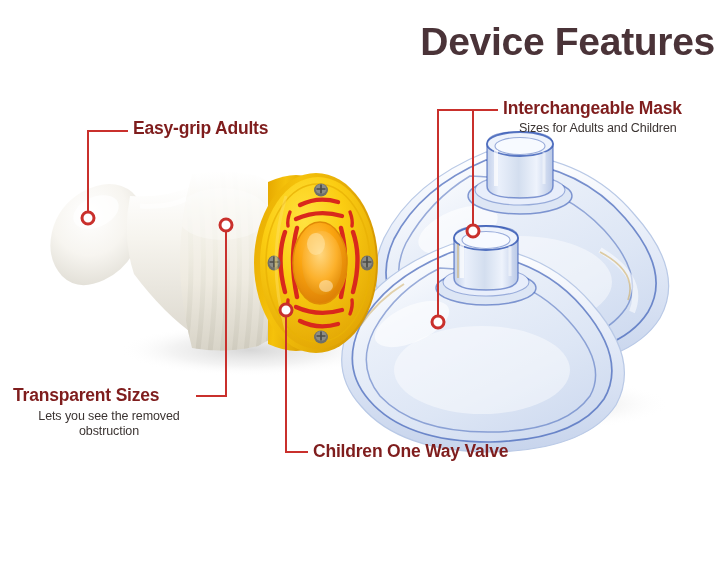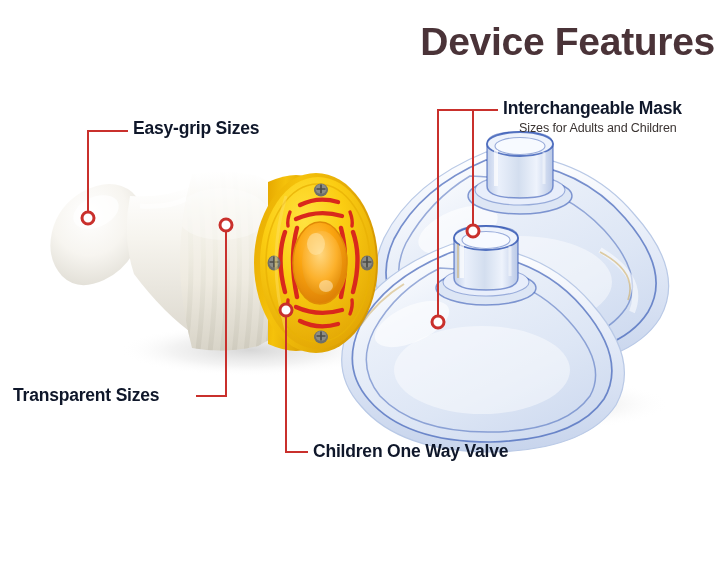--- a/index.html
+++ b/index.html
@@ -29,21 +29,21 @@
     font-weight: bold;
     letter-spacing: -0.3px;
     color: #4a3338;
   }
 
   
   .callout-title {
     position: absolute;
     font-size: 17.5px;
     font-weight: bold;
-    color: #0f172a;
+    color: #7f1d1d;
     white-space: nowrap;
     letter-spacing: -0.2px;
   }
   .callout-sub {
     position: absolute;
     font-size: 12.5px;
     font-weight: normal;
     color: #3b3432;
     line-height: 1.22;
     letter-spacing: -0.1px;
@@ -291,23 +291,24 @@
 
       <path d="M286 316 L286 452 L308 452"></path>
       <circle cx="286" cy="310" r="6" fill="#ffffff" stroke="#c9302c" stroke-width="3"></circle>
     </g>
   </svg>
 
   <div class="layer layer-text">
 
     <div class="page-title">Device Features</div>
 
-    <div class="callout-title" id="lbl-handle-title">Easy-grip Sizes</div>
+    <div class="callout-title" id="lbl-handle-title">Easy-grip Adults</div>
 
     <div class="callout-title" id="lbl-mask-title">Interchangeable Mask</div>
     <div class="callout-sub" id="lbl-mask-sub">Sizes for Adults and Children</div>
 
     <div class="callout-title" id="lbl-transp-title">Transparent Sizes</div>
+    <div class="callout-sub" id="lbl-transp-sub">Lets you see the removed obstruction</div>
 
     <div class="callout-title" id="lbl-valve-title">Children One Way Valve</div>
   </div>
 
 </div>
 
 </body></html>

